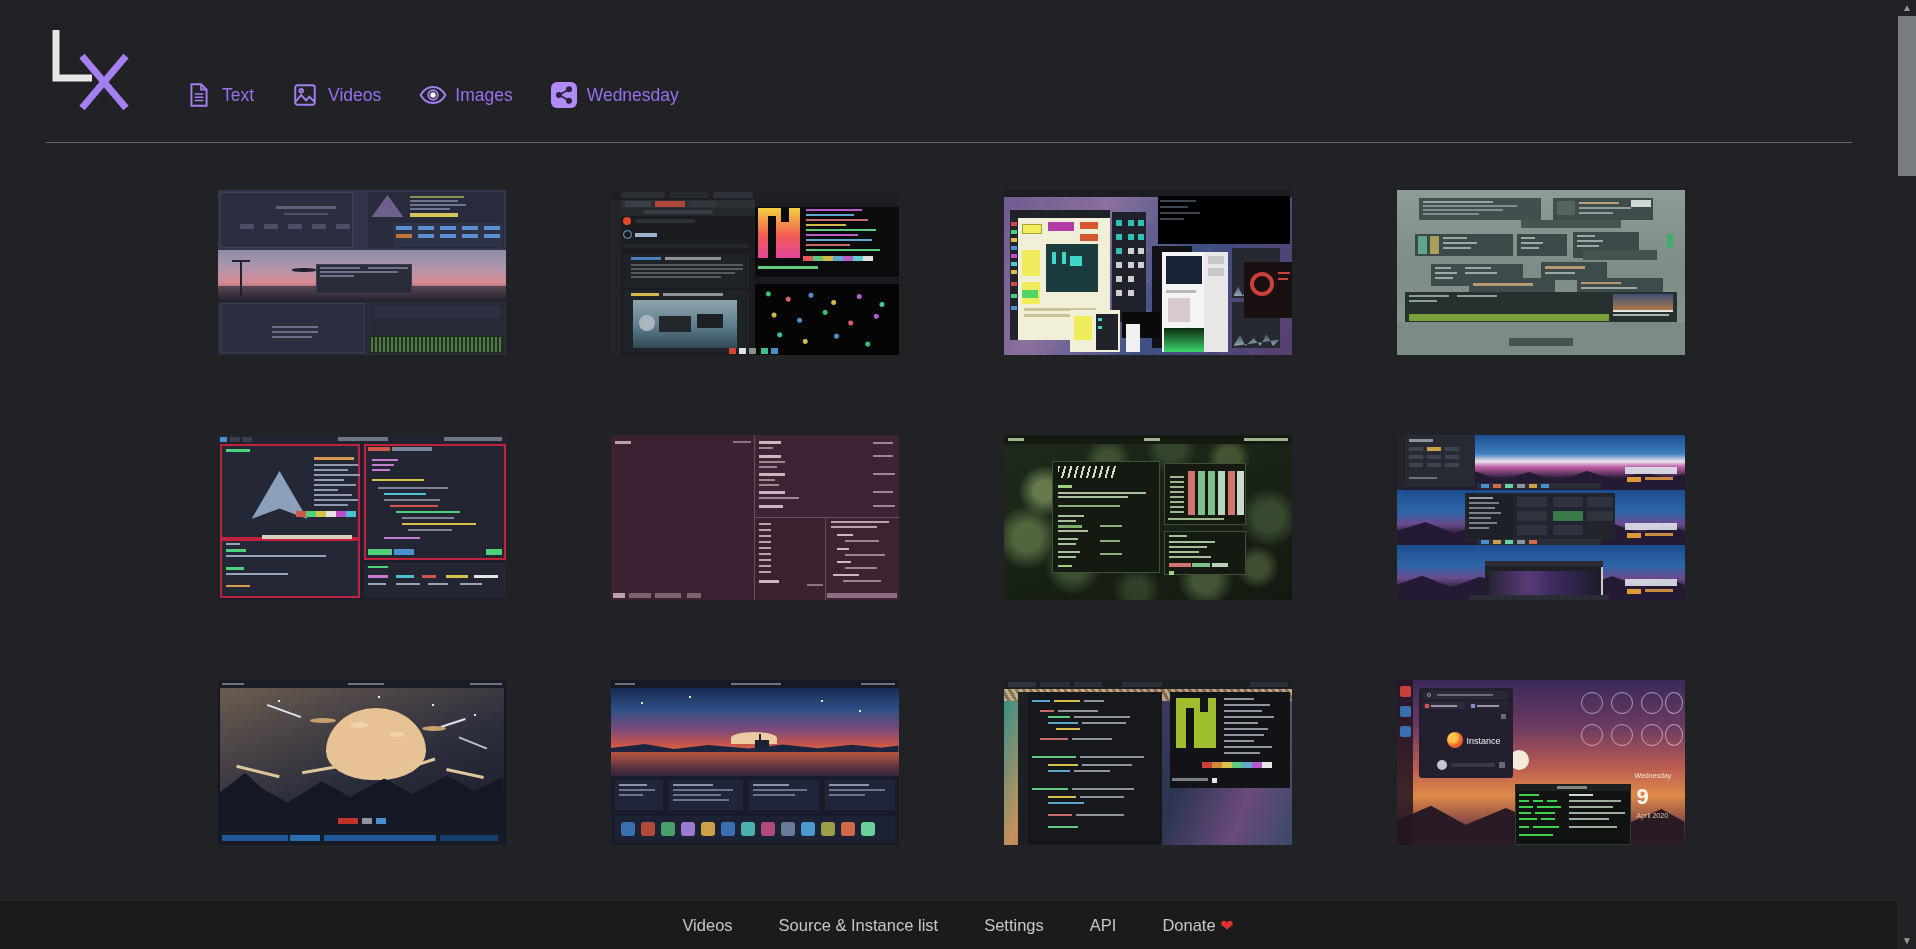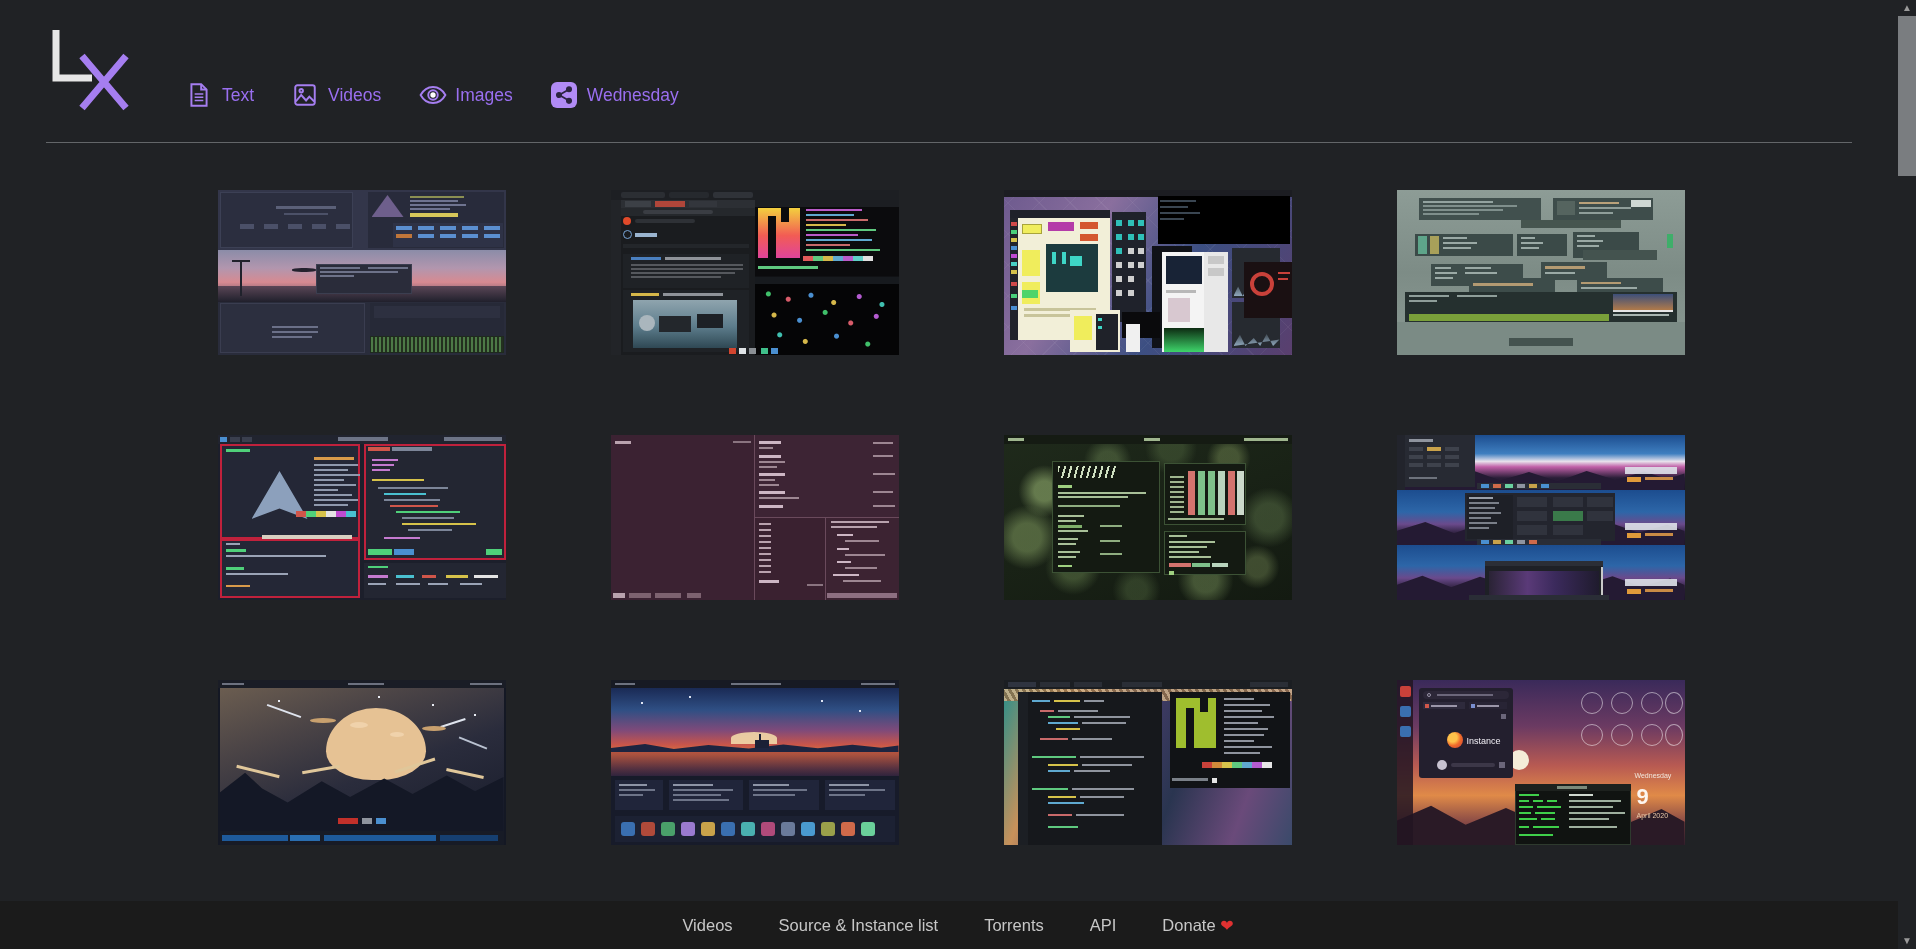--- a/index.html
+++ b/index.html
@@ -987,21 +987,21 @@
           </div>
         </div>
 
       </div>
     </div>
   </div>
 
   <div class="footer">
     <a>Videos</a>
     <a>Source &amp; Instance list</a>
-    <a>Torrents</a>
+    <a>Settings</a>
     <a>API</a>
     <a>
       <span>Donate</span>
       <span class="heart">❤</span>
     </a>
   </div>
 
   <div class="scrollbar">
     <div class="sb-up">▲</div>
     <div class="sb-thumb"></div>

